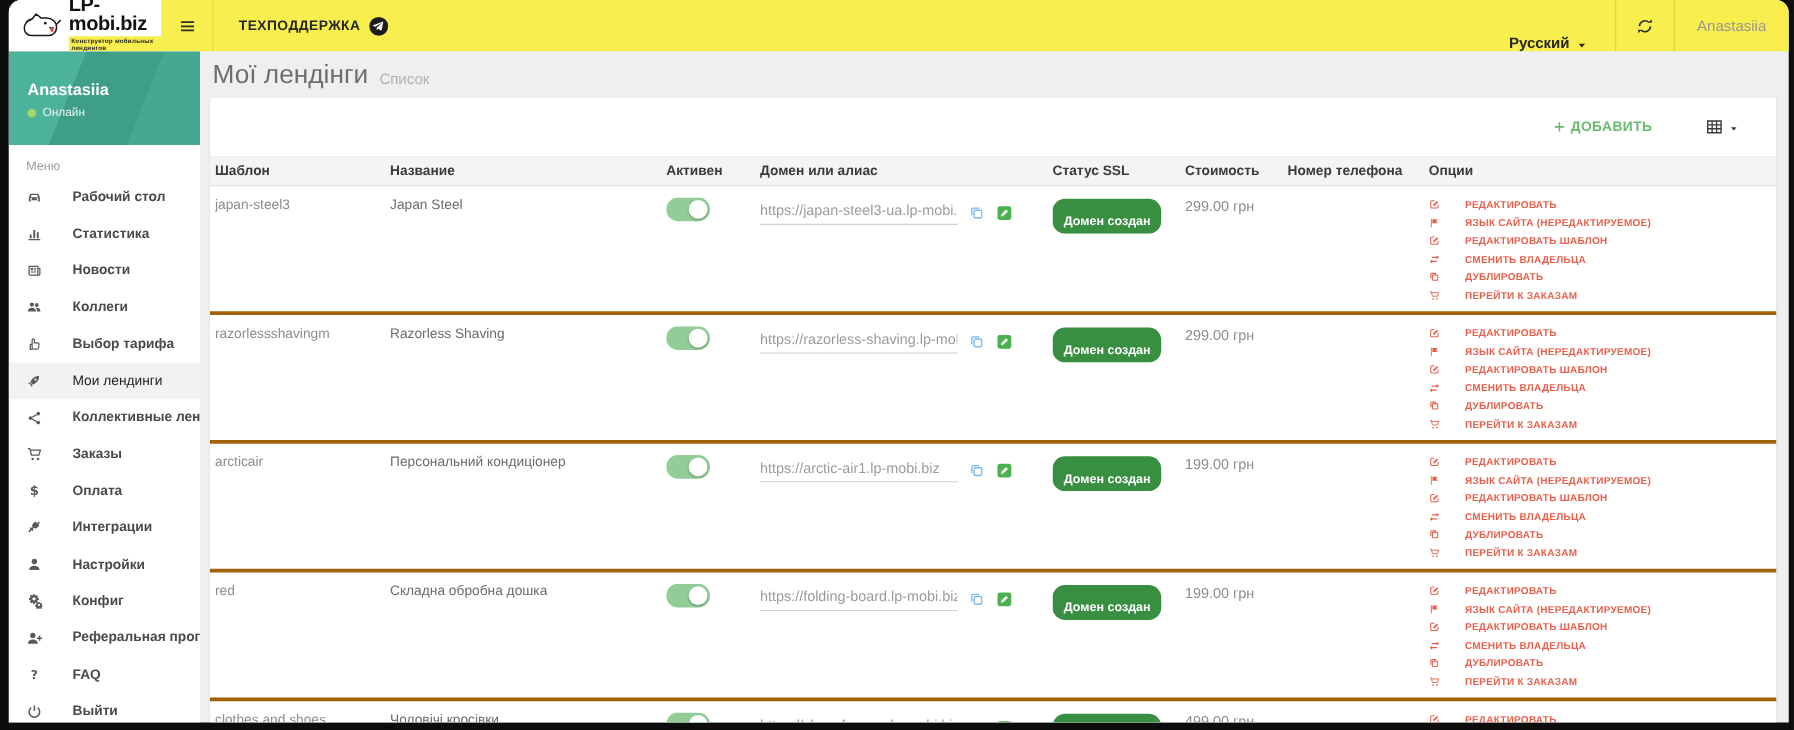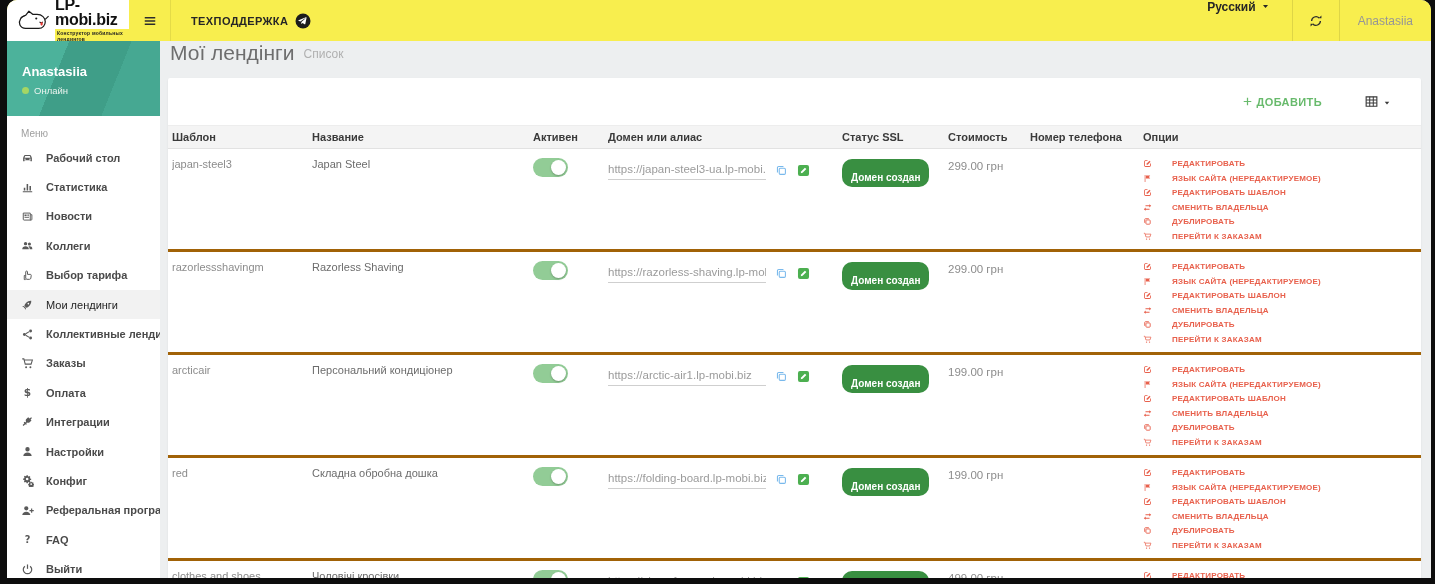--- a/index.html
+++ b/index.html
@@ -13,44 +13,44 @@
   .logo-dog{width:36px;height:28px;flex:0 0 auto;}
   .logo-title{font-size:16px;font-weight:800;color:#111;letter-spacing:-.3px;line-height:15px;}
   .logo-sub{font-size:5px;font-weight:700;color:#222;background:#f8ee4e;padding:1px 2px;display:inline-block;letter-spacing:.2px;}
   .burger{width:42px;border:none;background:transparent;display:flex;align-items:center;justify-content:center;cursor:pointer;border-right:1px solid rgba(0,0,0,.08);}
   .burger .ic{width:14px;height:14px;color:#2c2c2c;}
   .support{border:none;background:transparent;display:flex;align-items:center;gap:7px;padding:0 20px;cursor:pointer;}
   .support-label{font-size:11px;font-weight:700;color:#262626;letter-spacing:.4px;}
   .support .ic{width:16px;height:16px;}
   .flex-sp{flex:1;}
   .vdiv{width:1px;background:rgba(0,0,0,.1);}
-  .lang{border:none;background:transparent;display:flex;align-items:flex-start;gap:5px;padding:0 22px;cursor:pointer;}
+  .lang{border:none;background:transparent;display:flex;align-items:flex-end;gap:5px;padding:0 22px;cursor:pointer;}
   .lang-label{font-size:12px;font-weight:700;color:#262626;}
   .lang .ic{width:9px;height:9px;color:#262626;margin-top:2px;}
   .refresh-btn{border:none;background:transparent;padding:0 16px;cursor:pointer;display:flex;align-items:center;}
   .refresh-btn .ic{width:14px;height:14px;color:#2c2c2c;}
   .user-btn{border:none;background:transparent;padding:0 18px;font-size:12px;color:#969696;cursor:pointer;}
   
   .sidebar{position:absolute;left:0;top:41px;bottom:0;width:153px;background:#fff;overflow:hidden;}
   .profile{height:75px;padding:14px 0 0 15px;
     background:linear-gradient(112deg,#4cb29b 0%,#4cb29b 34%,#3f9e88 34%,#3f9e88 68%,#46a892 68%);}
   .profile-name{color:#fff;font-size:13px;font-weight:700;margin-top:9px;}
   .profile-status{display:flex;align-items:center;gap:5px;margin-top:6px;}
   .dot{width:7px;height:7px;border-radius:50%;background:#a5d664;}
   .status-label{color:#e9f3ee;font-size:9.5px;}
   .menu-label{padding:12px 0 4px 14px;font-size:10px;color:#9e9e9e;}
   .menu{display:block;}
-  .menu-item{display:flex;align-items:center;height:29.4px;padding-left:14px;gap:12px;cursor:pointer;text-decoration:none;}
+  .menu-item{display:flex;align-items:center;height:29.4px;padding-left:14px;gap:24px;cursor:pointer;text-decoration:none;}
   .menu-item .mi-icon{width:13px;height:13px;color:#5a5a5a;flex:0 0 auto;}
   .menu-item .mi-label{font-size:11px;font-weight:600;color:#4a4a4a;white-space:nowrap;}
   .menu-item.active{background:#f2f2f2;}
   .menu-item.active .mi-label{color:#1f1f1f;font-weight:400;}
   
   .main{position:absolute;left:153px;top:41px;right:0;bottom:0;overflow:hidden;}
-  .page-head{height:37px;display:flex;padding-left:10px;}
+  .page-head{height:37px;display:flex;align-items:center;padding-left:10px;}
   .page-title{font-size:21px;color:#6e6e6e;}
   .page-sub{font-size:12px;color:#b0b0b0;margin-left:9px;margin-top:6px;}
   .card{position:absolute;left:8px;right:10px;top:37px;bottom:-20px;background:#fff;border-radius:2px;
     box-shadow:0 1px 2px rgba(0,0,0,.08);}
   .toolbar{height:47px;display:flex;align-items:center;justify-content:flex-end;gap:30px;padding-right:24px;}
   .add-btn{border:none;background:transparent;display:flex;align-items:center;gap:4px;color:#68ba6c;
     font-size:11px;font-weight:700;letter-spacing:.4px;cursor:pointer;}
   .add-btn .ic{width:11px;height:11px;}
   .view-btn{border:none;background:transparent;display:flex;align-items:center;gap:4px;color:#3a3a3a;cursor:pointer;}
   .view-btn .ic.grid{width:15px;height:15px;}

